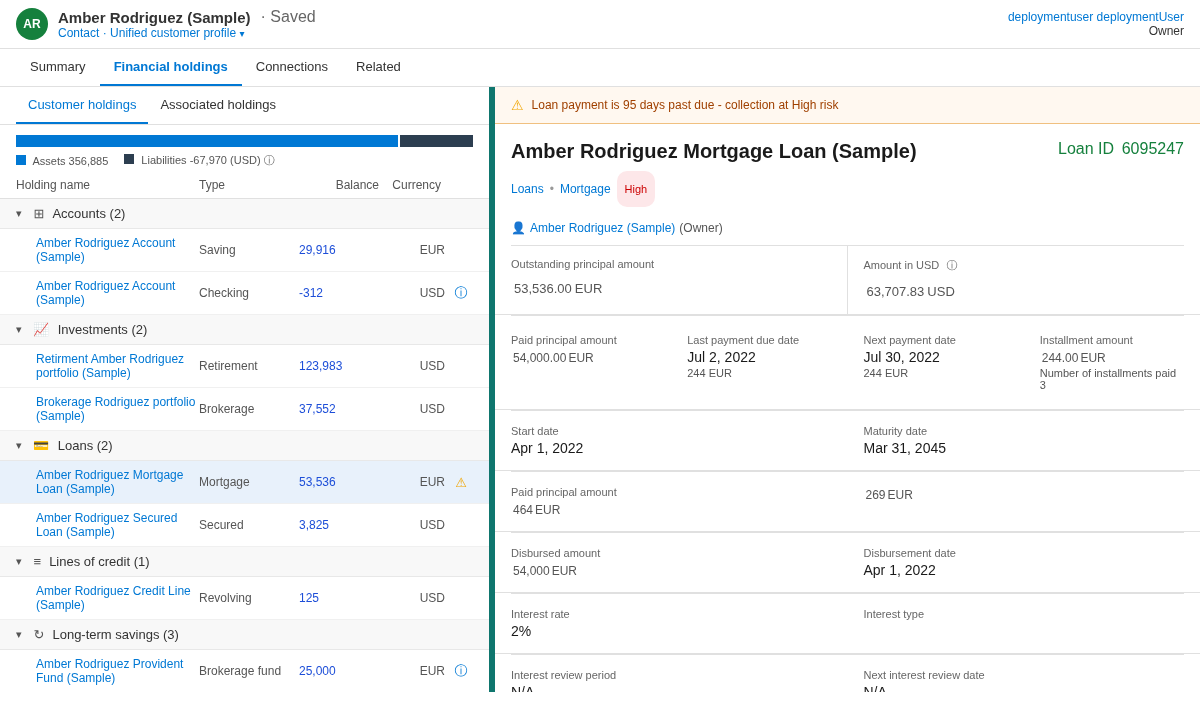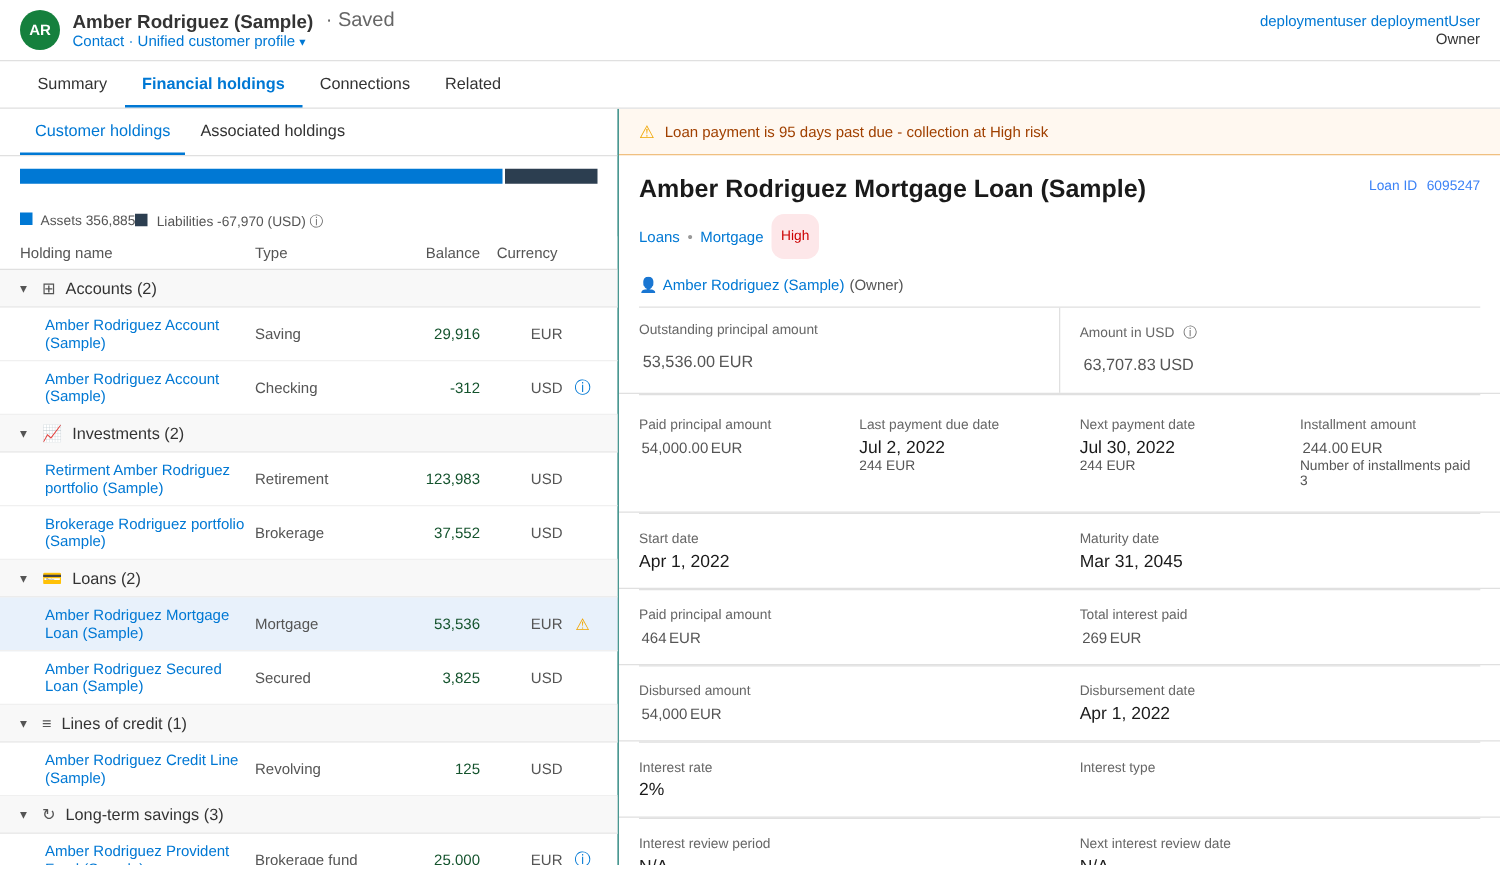--- a/index.html
+++ b/index.html
@@ -18,33 +18,33 @@
 
     
     .top-nav { display: flex; gap: 0; border-bottom: 1px solid #e0e0e0; padding: 0 16px; }
     .top-nav-item { padding: 10px 14px; font-size: 13px; color: #333; cursor: pointer; border-bottom: 2px solid transparent; }
     .top-nav-item.active { color: #0078d4; border-bottom: 2px solid #0078d4; font-weight: 600; }
 
     
     .main { display: flex; height: calc(100vh - 96px); overflow: hidden; }
 
     
-    .left-panel { width: 495px; min-width: 495px; border-right: 1px solid #0f766e; overflow-y: auto; display: flex; flex-direction: column; }
+    .left-panel { width: 495px; min-width: 495px; border-right: 6px solid #0f766e; overflow-y: auto; display: flex; flex-direction: column; }
 
     
     .tabs { display: flex; border-bottom: 1px solid #e0e0e0; padding: 0 16px; }
     .tab { padding: 10px 12px; font-size: 13px; color: #333; cursor: pointer; border-bottom: 2px solid transparent; }
     .tab.active { color: #0078d4; border-bottom: 2px solid #0078d4; font-weight: 500; }
 
     
     .chart-area { padding: 10px 16px 4px; }
     .bar-container { display: flex; height: 12px; width: 100%; gap: 2px; }
     .bar-blue { background: #0078d4; flex: 356885; }
     .bar-dark { background: #2c3e50; flex: 67970; }
-    .bar-legend { display: flex; margin-top: 23px; font-size: 11px; color: #555; align-items: flex-start; }
+    .bar-legend { display: flex; gap: 16px; margin-top: 6px; font-size: 11px; color: #555; align-items: center; }
     .legend-dot { width: 10px; height: 10px; display: inline-block; margin-right: 4px; }
     .legend-blue { background: #0078d4; }
     .legend-dark { background: #2c3e50; }
     .info-icon { color: #666; font-size: 11px; cursor: pointer; }
 
     
     .holdings-table { flex: 1; overflow-y: auto; }
     .table-header { display: flex; padding: 6px 16px; background: #fff; border-bottom: 1px solid #e0e0e0; font-size: 12px; color: #555; font-weight: 500; }
     .col-name { flex: 1; }
     .col-type { width: 100px; }
@@ -53,37 +53,37 @@
     .col-action { width: 24px; }
 
     .group-row { display: flex; align-items: center; padding: 7px 16px; background: #f8f8f8; border-bottom: 1px solid #e8e8e8; cursor: pointer; font-size: 13px; font-weight: 500; }
     .group-icon { margin: 0 8px; color: #555; font-size: 13px; }
     .chevron { font-size: 11px; margin-right: 4px; color: #555; }
 
     .data-row { display: flex; align-items: center; padding: 7px 16px 7px 36px; border-bottom: 1px solid #f0f0f0; font-size: 12px; cursor: pointer; }
     .data-row.selected { background: #e8f1fb; }
     .row-name { flex: 1; color: #0078d4; }
     .row-type { width: 100px; color: #555; }
-    .row-balance { width: 80px; text-align: right; color: #14532d; }
+    .row-balance { width: 80px; text-align: left; color: #1d4ed8; }
     .row-currency { width: 70px; text-align: right; padding-right: 4px; color: #555; }
     .row-action { width: 24px; text-align: center; }
     .warn-icon { color: #f0a500; font-size: 13px; }
     .info-circle { color: #0078d4; font-size: 13px; cursor: pointer; }
 
     
     .right-panel { flex: 1; overflow-y: auto; padding: 0; }
 
     
     .alert-banner { display: flex; align-items: center; gap: 8px; padding: 10px 16px; background: #fff8f0; border-bottom: 1px solid #f0c080; font-size: 12px; color: #a04000; }
     .alert-icon { color: #f0a500; font-size: 14px; }
 
     
     .detail-header { padding: 16px 16px 8px; display: flex; justify-content: space-between; align-items: flex-start; }
     .detail-title { font-size: 20px; font-weight: 600; color: #1a1a1a; }
-    .loan-id { font-size: 11px; color: #3b82f6; }
+    .loan-id { font-size: 16px; color: #15803d; }
 
     
     .detail-meta { padding: 0 16px 12px; display: flex; align-items: center; gap: 6px; font-size: 12px; }
     .meta-link { color: #0078d4; cursor: pointer; }
     .meta-sep { color: #999; }
     .meta-badge { background: #fde7e9; color: #c00; padding: 12px 8px; border-radius: 10px; font-size: 11px; font-weight: 500; }
 
     
     .divider { border: none; border-top: 1px solid #e0e0e0; margin: 0 16px; }
 
@@ -374,21 +374,20 @@
 
     <div class="fields-section-2">
       <div class="fields-grid-2">
         <div class="field-cell">
           <div class="field-label">Paid principal amount</div>
           <div class="field-value">
             <span>464</span><span>EUR</span>
           </div>
         </div>
         <div class="field-cell">
-          <div class="field-label">Total interest paid</div>
           <div class="field-value">
             <span>269</span><span>EUR</span>
           </div>
         </div>
       </div>
     </div>
 
     <hr class="divider">
 
     <div class="fields-section-2">

